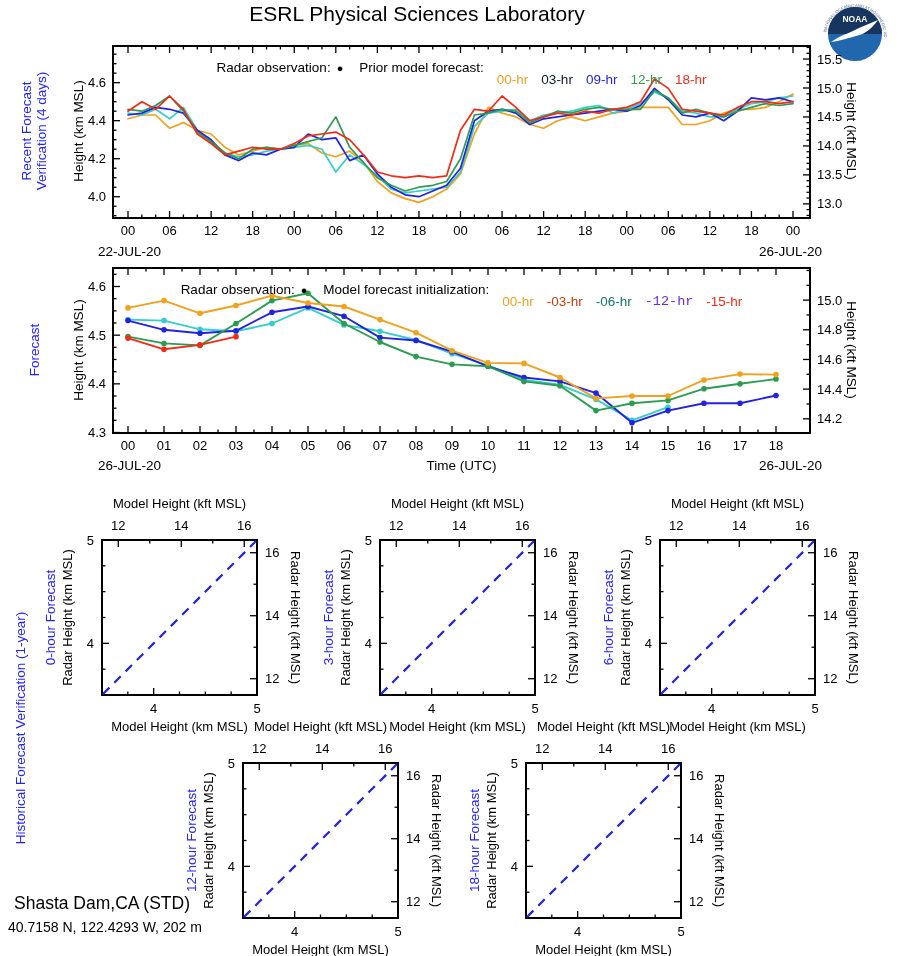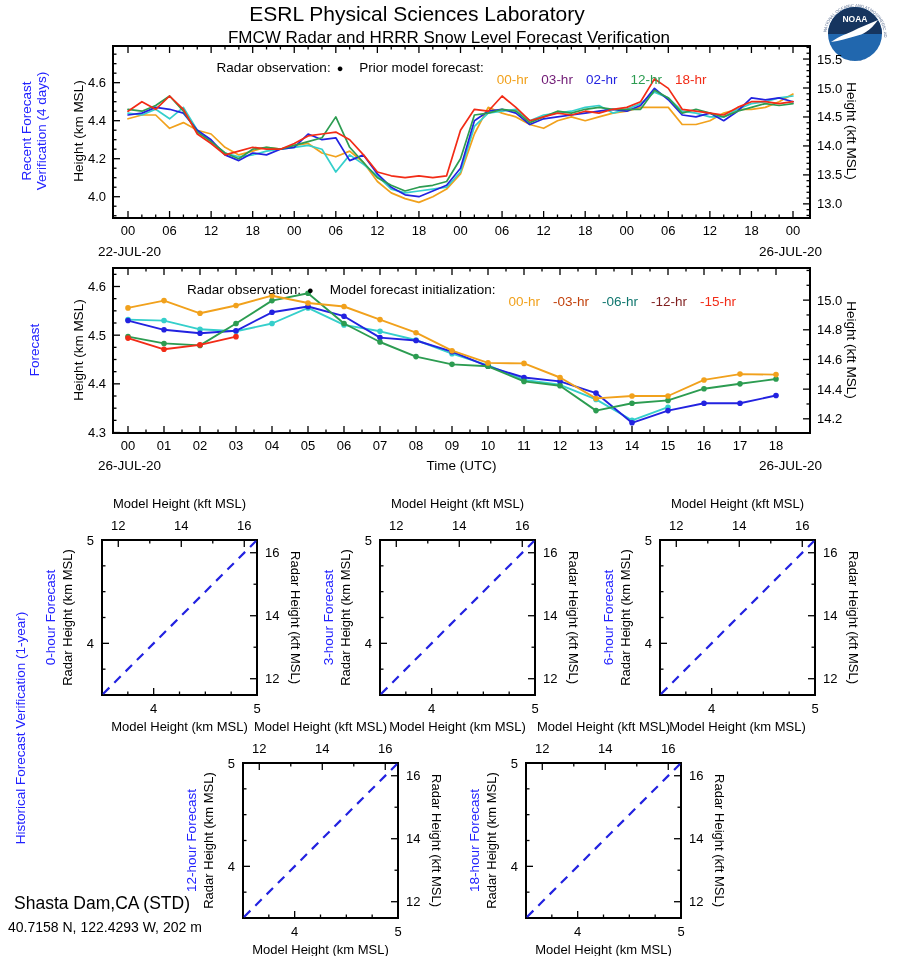--- a/index.html
+++ b/index.html
@@ -25,21 +25,20 @@
   .footer-name{position:absolute;left:14px;top:893px;font-size:17.5px;}
   .footer-coords{position:absolute;left:8px;top:919px;font-size:14px;}
   .noaa{position:absolute;left:820px;top:0;width:70px;height:70px;}
 </style>
 </head>
 <body>
 
 <div class="page">
 
   <div class="title">ESRL Physical Sciences Laboratory</div>
-  <div class="subtitle">FMCW Radar and HRRR Snow Level Forecast Verification</div>
 
   <div class="noaa">
     <svg width="70" height="70" viewBox="0 0 70 70">
       <defs>
         <path id="arcTop" d="M 6,36 A 29,29 0 1 1 64,36"></path>
         <path id="arcBot" d="M 10,36 A 25,25 0 1 0 60,36"></path>
       </defs>
       <circle cx="35" cy="34" r="33" fill="#ffffff"></circle>
       <text font-size="4.2" fill="#5b6f91">
         <textPath href="#arcTop" startOffset="4%">NATIONAL OCEANIC AND ATMOSPHERIC ADMINISTRATION</textPath>
@@ -236,22 +235,22 @@
       <path d=" M128.0,71.2 L141.9,61.7 L155.7,69.3 L169.6,56.0 L183.4,69.3 L197.3,94.0 L211.1,103.5 L225.0,114.9 L238.8,111.1 L252.7,107.3 L266.5,109.2 L280.4,109.2 L294.3,103.5 L308.1,95.9 L322.0,94.0 L335.8,92.1 L349.7,99.7 L363.5,114.9 L377.4,132.0 L391.2,135.8 L405.1,137.7 L418.9,135.8 L432.8,137.7 L446.6,135.8 L460.5,90.2 L474.4,69.3 L488.2,71.2 L502.1,56.0 L515.9,67.4 L529.8,80.7 L543.6,76.9 L557.5,73.1 L571.3,75.0 L585.2,71.2 L599.0,73.1 L612.9,69.3 L626.8,67.4 L640.6,61.7 L654.5,38.9 L668.3,48.4 L682.2,69.3 L696.0,71.2 L709.9,73.1 L723.7,75.0 L737.6,67.4 L751.4,61.7 L765.3,61.7 L779.1,63.6 L793.0,61.7" fill="none" stroke="#F22B16" stroke-width="1.7" stroke-linejoin="round" stroke-linecap="round"></path>
     </svg>
 
   <div class="legend-row" style="left:113px;top:48px;width:697px">
     <span>Radar observation:</span>
     <span class="dot">●</span>
     <span class="gap"></span>
     <span>Prior model forecast:</span>
     <span id="recent-legend-items" style="display:flex">
         <span class="item" style="color: rgb(241, 161, 28);">00-hr</span>
-        <span class="item" style="color: #701a75;">03-hr</span>
-        <span class="item" style="color: rgb(34, 34, 224);">02-hr</span>
+        <span class="item" style="color: #0f172a;">03-hr</span>
+        <span class="item" style="color: rgb(34, 34, 224);">09-hr</span>
         <span class="item" style="color: rgb(44, 156, 81);">12-hr</span>
         <span class="item" style="color: rgb(242, 43, 22);">18-hr</span>
       </span>
   </div>
 
   <div class="vrot blue-label" style="left:34px;top:131px">
     <span>
       <div>Recent Forecast</div>
       <div>Verification (4 days)</div>
     </span>
@@ -480,21 +479,21 @@
 
   <div class="legend-row" style="left:113px;top:270px;width:697px">
     <span>Radar observation:</span>
     <span class="dot">●</span>
     <span class="gap"></span>
     <span>Model forecast initialization:</span>
     <span id="forecast-legend-items" style="display:flex">
         <span class="item" style="color: rgb(241, 161, 28);">00-hr</span>
         <span class="item" style="color: #c2410c;">-03-hr</span>
         <span class="item" style="color: #0f766e;">-06-hr</span>
-        <span class="item" style="color: #7f1d1d;">-12-hr</span>
+        <span class="item" style="color: #6d28d9; font-family: Liberation Mono, monospace;">-12-hr</span>
         <span class="item" style="color: rgb(242, 43, 22);">-15-hr</span>
       </span>
   </div>
 
   <div class="vrot blue-label" style="left:34px;top:350px">
     <span>Forecast</span>
   </div>
   <div class="vrot" style="left:78px;top:350px">
     <span>Height (km MSL)</span>
   </div>

